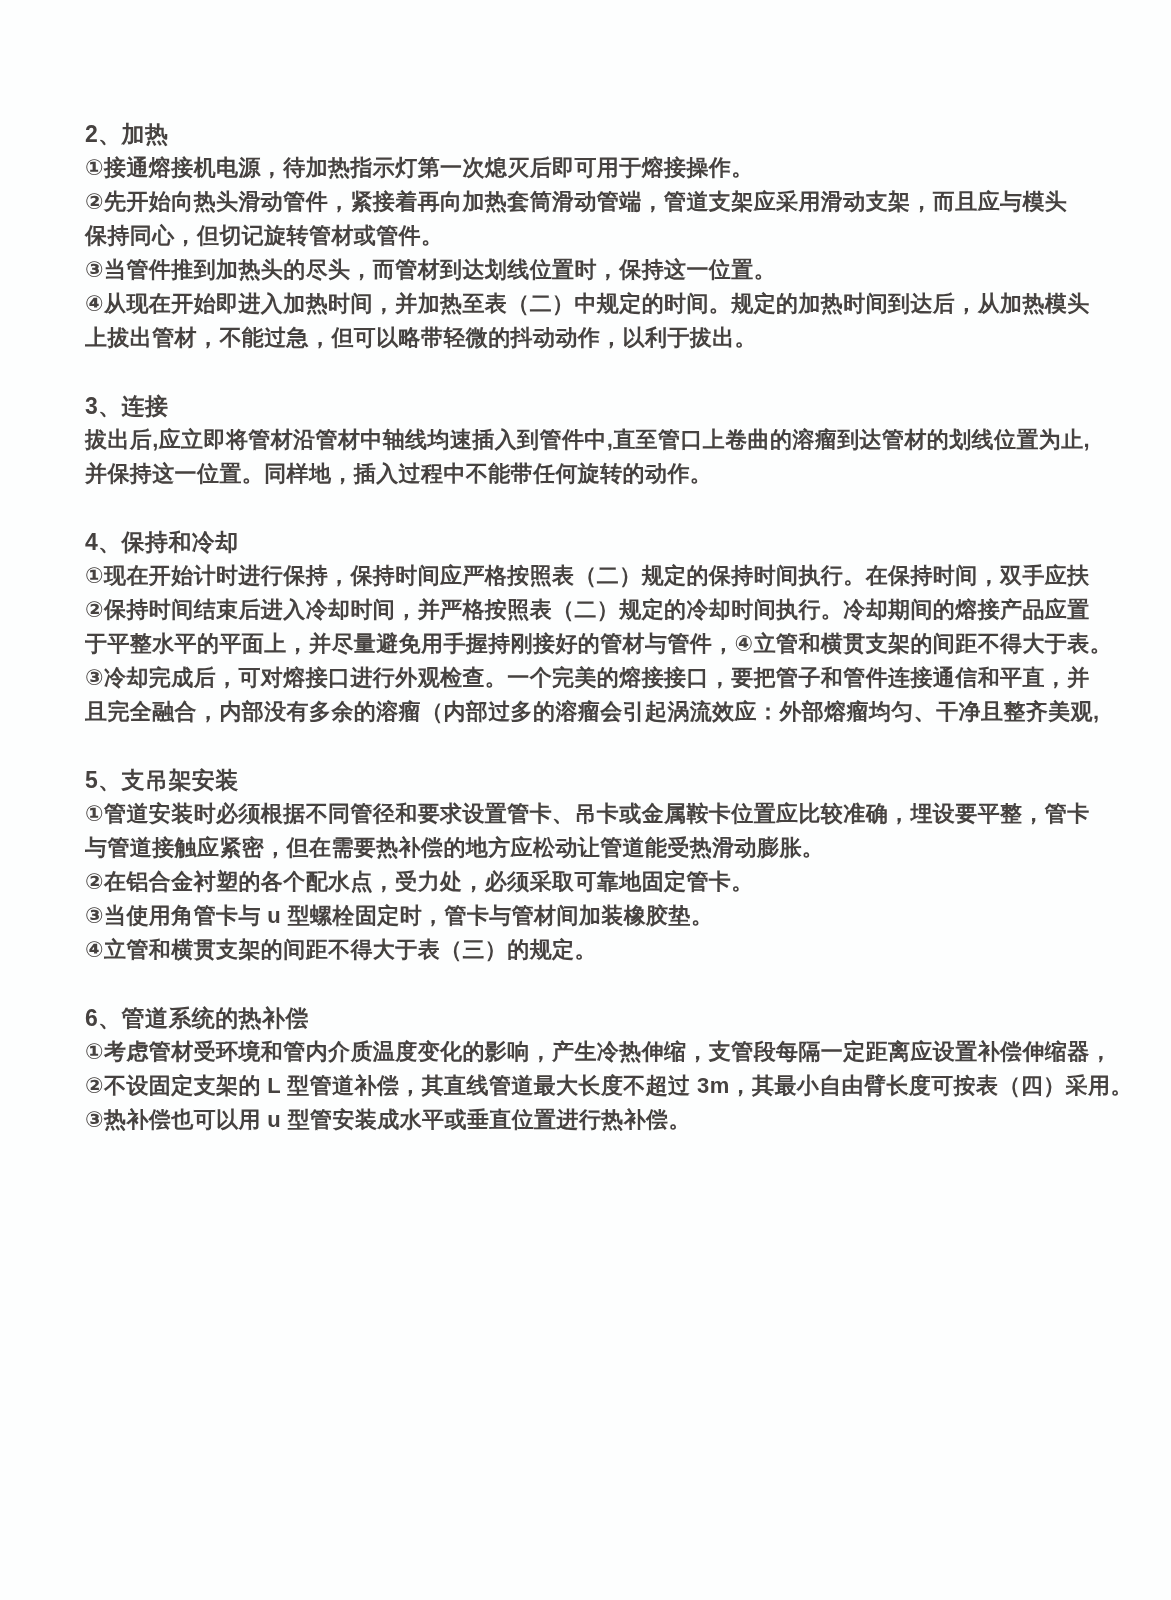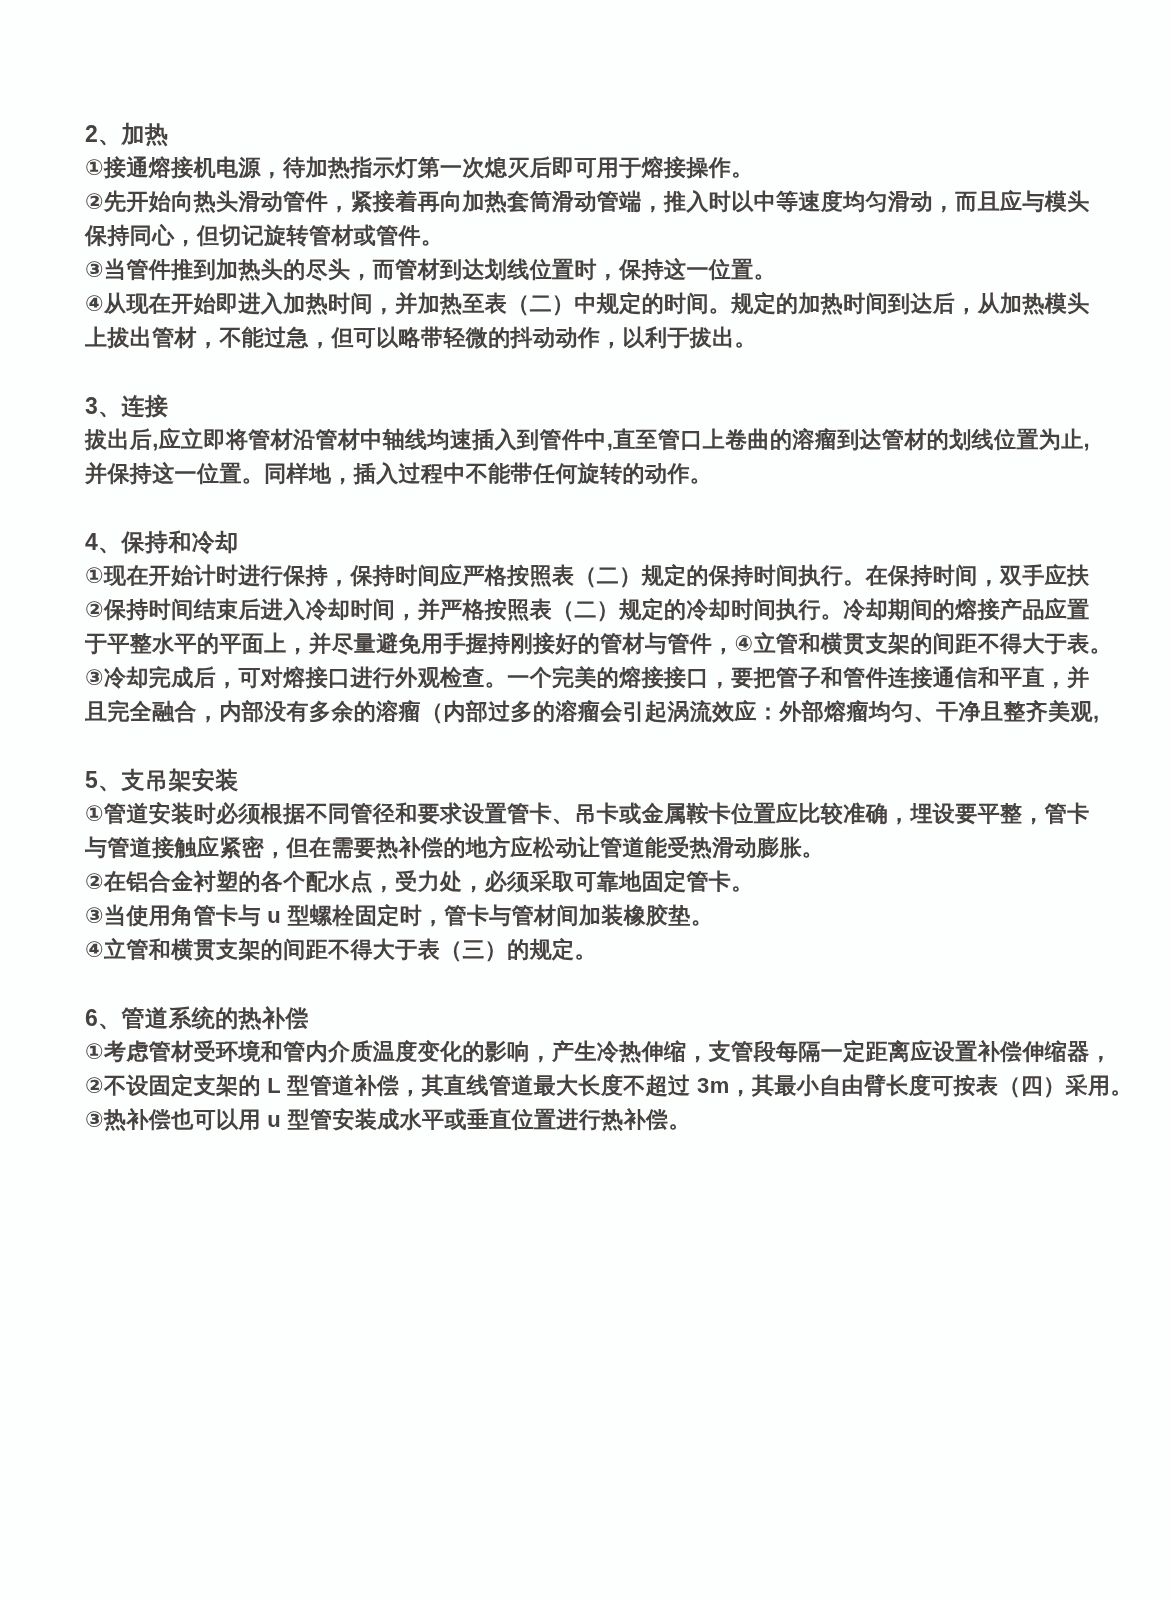--- a/index.html
+++ b/index.html
@@ -49,21 +49,21 @@
   }
 </style>
 </head>
 <body>
 
 <div class="page">
   <main class="content" id="sections">
   <section class="section">
     <h2 class="heading">2、加热</h2>
   <div class="line">①接通熔接机电源，待加热指示灯第一次熄灭后即可用于熔接操作。</div>
-        <div class="line">②先开始向热头滑动管件，紧接着再向加热套筒滑动管端，推入时以中等速度均匀滑动，而且应与模头</div>
+        <div class="line">②先开始向热头滑动管件，紧接着再向加热套筒滑动管端，管道支架应采用滑动支架，而且应与模头</div>
         <div class="line">保持同心，但切记旋转管材或管件。</div>
         <div class="line">③当管件推到加热头的尽头，而管材到达划线位置时，保持这一位置。</div>
         <div class="line">④从现在开始即进入加热时间，并加热至表（二）中规定的时间。规定的加热时间到达后，从加热模头</div>
         <div class="line">上拔出管材，不能过急，但可以略带轻微的抖动动作，以利于拔出。</div>
       </section>
 
   <section class="section">
     <h2 class="heading">3、连接</h2>
   <div class="line">拔出后,应立即将管材沿管材中轴线均速插入到管件中,直至管口上卷曲的溶瘤到达管材的划线位置为止,</div>
         <div class="line">并保持这一位置。同样地，插入过程中不能带任何旋转的动作。</div>

